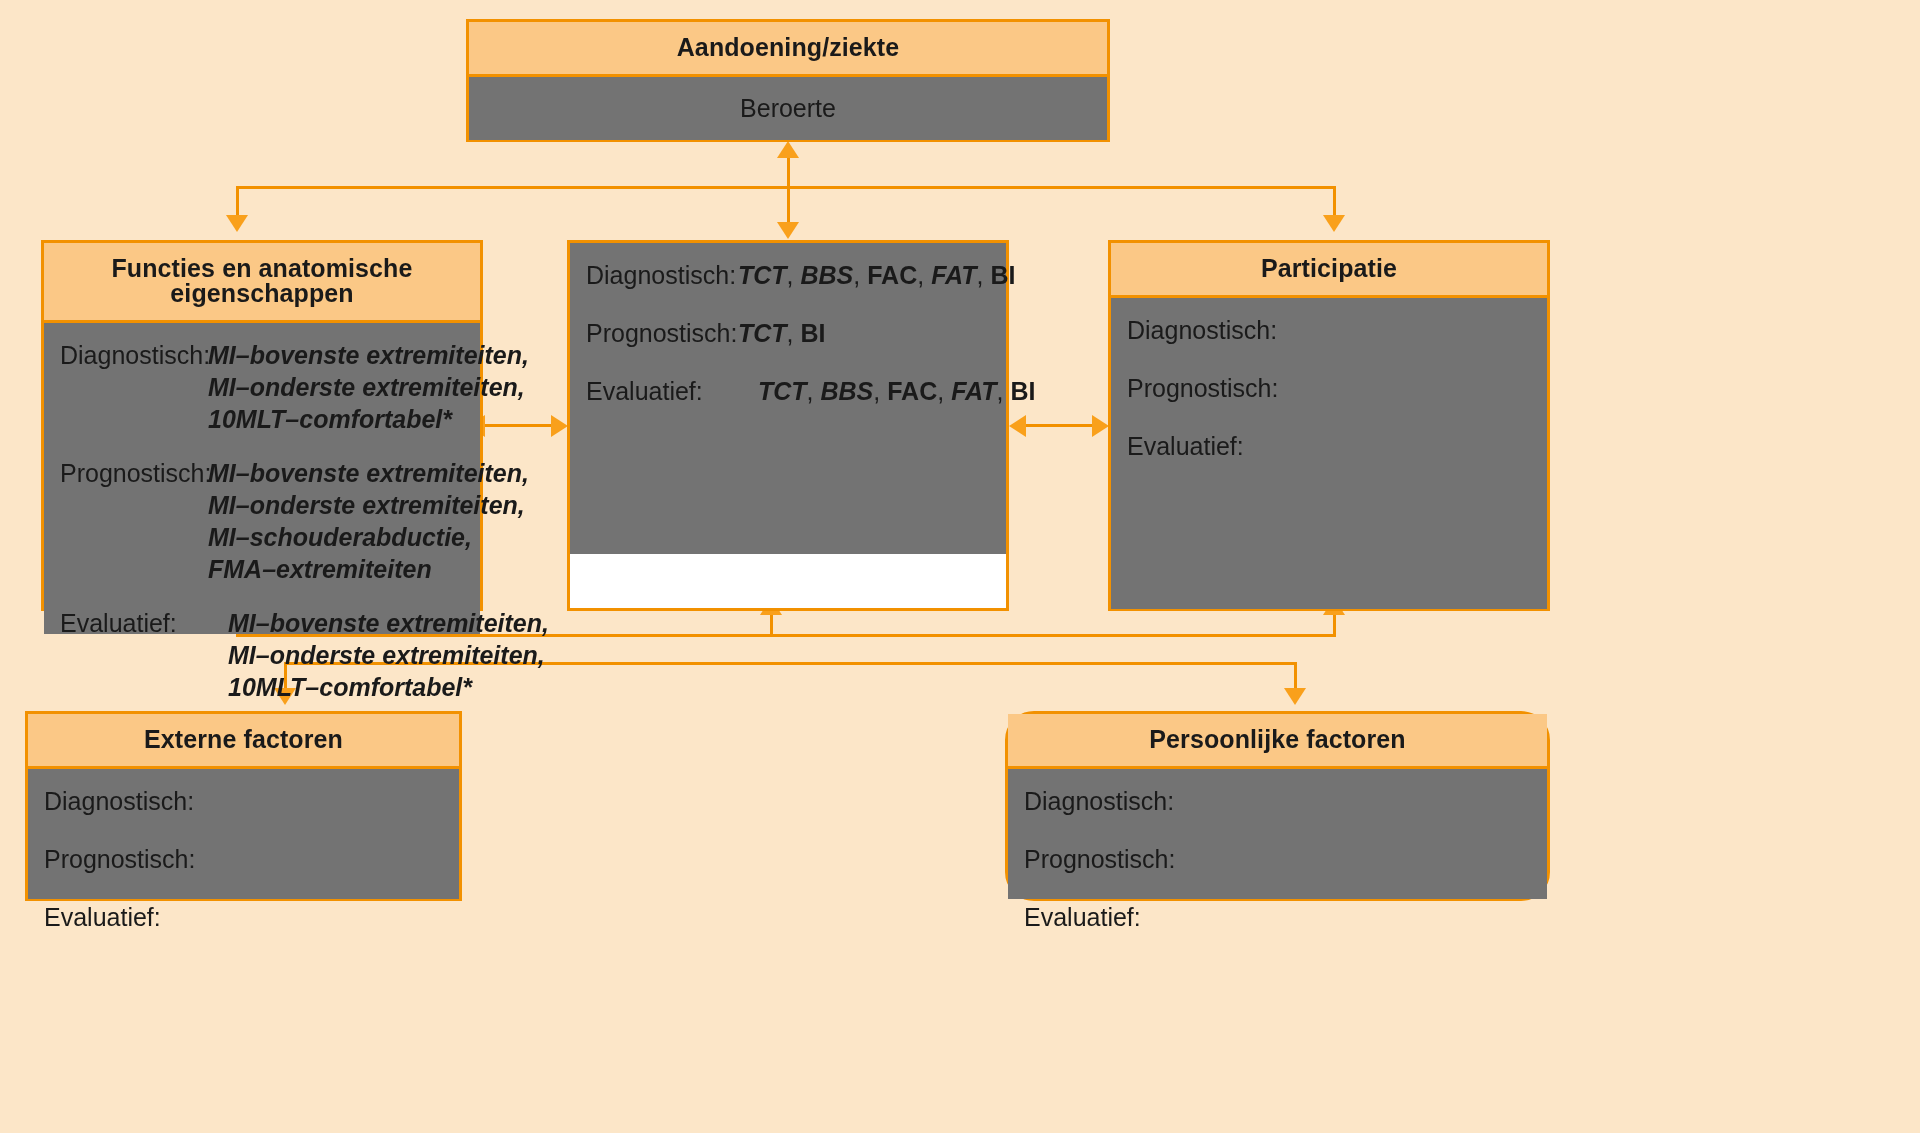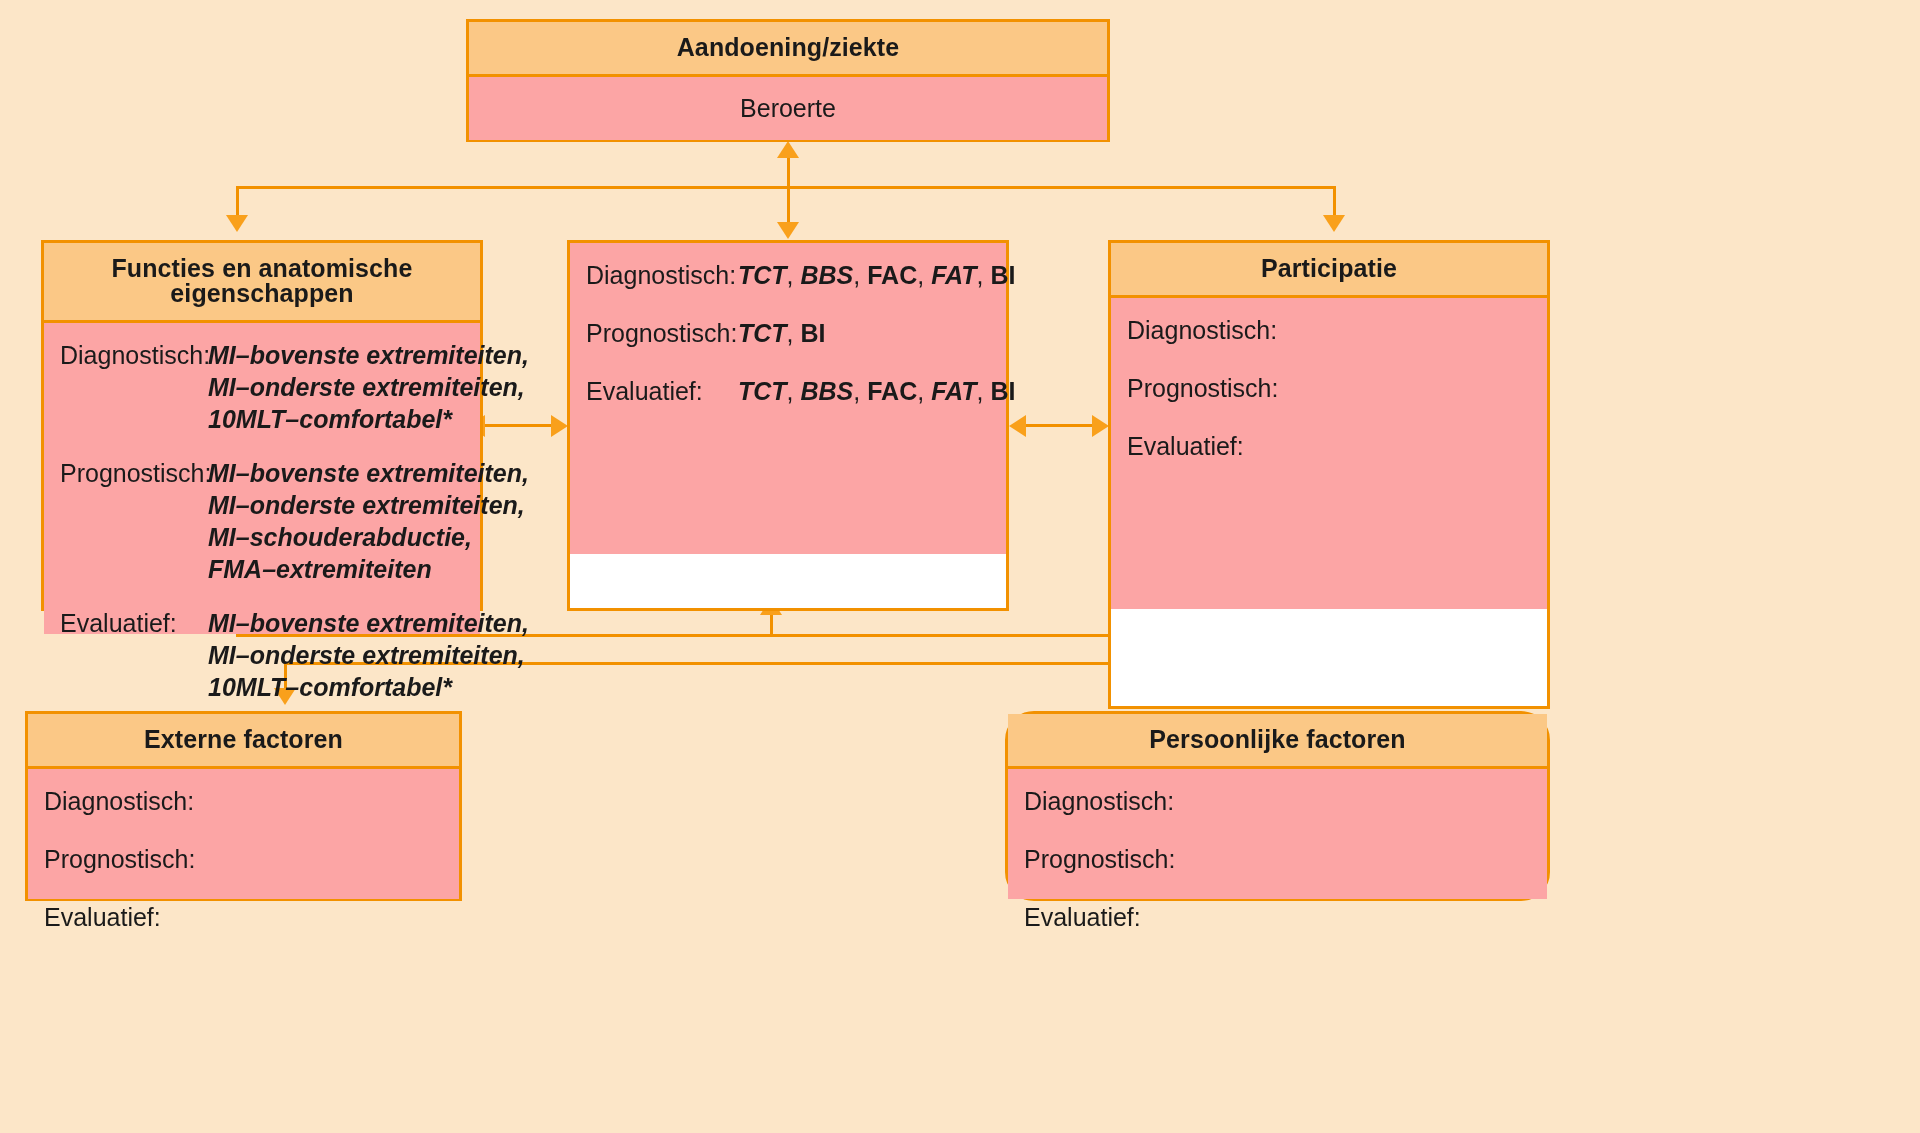--- a/index.html
+++ b/index.html
@@ -19,28 +19,28 @@
     border-bottom:3px solid #f29100;
     text-align:center;
     font-weight:bold;
     color:#1a1a1a;
     font-size:25px;
     line-height:1;
     padding:13px 0 14px 0;
     letter-spacing:.1px;
   }
   .box-body{
-    background:#fca5a5;
+    background:#737373;
     padding:14px 16px 10px 16px;
     box-sizing:border-box;
   }
 
   
   .row{display:flex;align-items:flex-start;margin-bottom:22px;}
-  .row:last-child{margin-bottom:0;}
+  .row:last-child{margin-bottom:0;gap:20px;}
   .lbl{
     font-size:25px;color:#1a1a1a;white-space:nowrap;line-height:1.28;
     flex:0 0 auto;
   }
   .vals{font-size:25px;line-height:1.28;color:#1a1a1a;}
   .vals .ln{display:block;white-space:nowrap;}
   .bi{font-weight:bold;font-style:italic;}
   .bu{font-weight:bold;font-style:normal;}
 
   
@@ -57,21 +57,21 @@
     height:63px;display:flex;align-items:center;justify-content:center;padding:0;
   }
 
   #box-functions{left:25px;top:240px;width:442px;height:371px;margin-left:16px;}
   #box-functions .box-body{height:311px;padding-top:16px;}
 
   #box-activities{left:567px;top:240px;width:442px;height:371px;}
   #box-activities .box-body{height:311px;padding-top:16px;}
   #box-activities .row{margin-bottom:26px;}
 
-  #box-participation{left:1108px;top:240px;width:442px;height:469px;}
+  #box-participation{left:1108px;top:240px;width:442px;height:371px;}
   #box-participation .box-body{height:311px;padding-top:16px;}
   #box-participation .row{margin-bottom:26px;}
 
   #box-external{left:25px;top:711px;width:437px;height:190px;}
   #box-external .box-body{height:130px;padding-top:16px;}
   #box-external .row{margin-bottom:26px;}
 
   #box-personal{left:1005px;top:711px;width:545px;height:190px;border-radius:29px;}
   #box-personal .box-body{height:130px;padding-top:16px;}
   #box-personal .row{margin-bottom:26px;}

